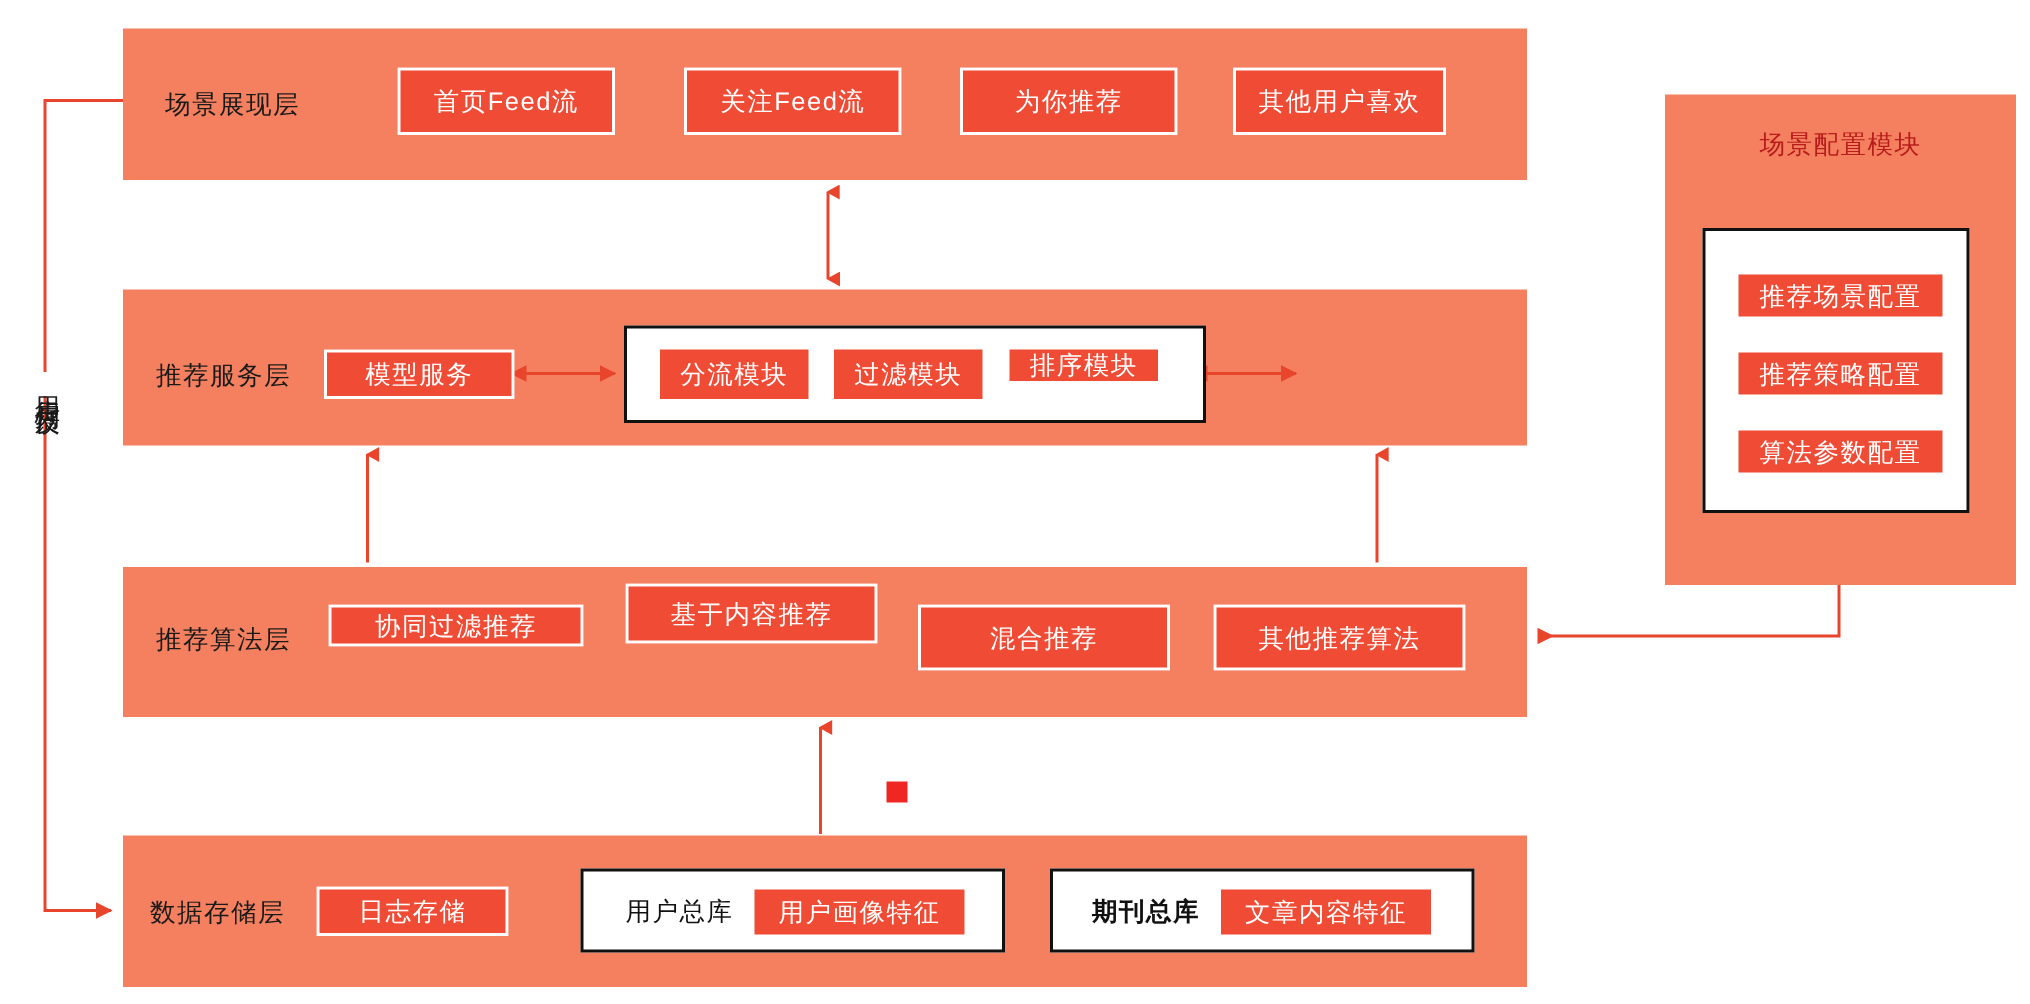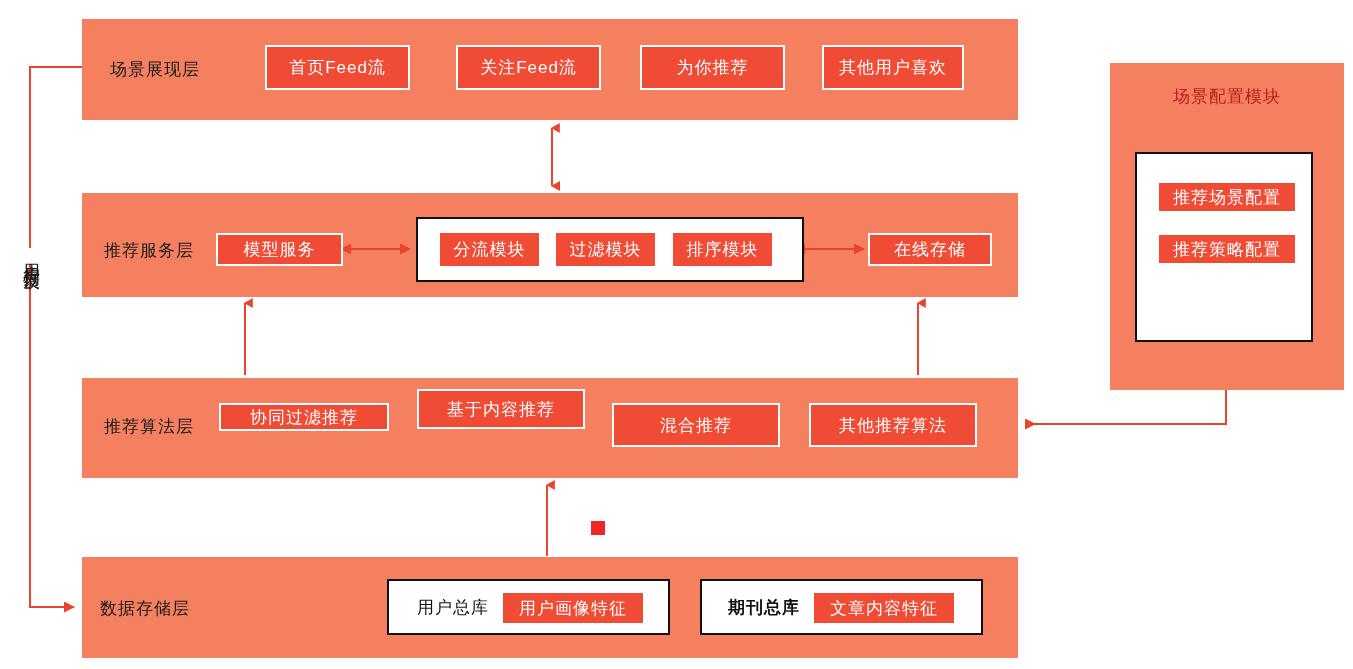--- a/index.html
+++ b/index.html
@@ -122,42 +122,43 @@
   <div class="node" style="left:456px;top:45px;width:145px;height:45px;">关注Feed流</div>
   <div class="node" style="left:640px;top:45px;width:145px;height:45px;">为你推荐</div>
   <div class="node" style="left:822px;top:45px;width:142px;height:45px;">其他用户喜欢</div>
 
   <div class="layer-label" style="left:104px;top:239px;">推荐服务层</div>
   <div class="node" style="left:216px;top:233px;width:127px;height:33px;">模型服务</div>
 
   <div class="groupbox" style="left:416px;top:217px;width:388px;height:65px;"></div>
   <div class="chip" style="left:440px;top:233px;width:99px;height:33px;">分流模块</div>
   <div class="chip" style="left:556px;top:233px;width:99px;height:33px;">过滤模块</div>
-  <div class="chip" style="left:673px;top:233px;width:99px;height:33px;">排序模块</div>
+  <div class="chip" style="left:673px;top:233px;width:99px;height:21px;">排序模块</div>
 
-  <div class="node" style="left:868px;top:233px;width:124px;height:33px;">在线存储</div>
 
   <div class="layer-label" style="left:104px;top:415px;">推荐算法层</div>
   <div class="node" style="left:219px;top:403px;width:170px;height:28px;">协同过滤推荐</div>
   <div class="node" style="left:417px;top:389px;width:168px;height:40px;">基于内容推荐</div>
   <div class="node" style="left:612px;top:403px;width:168px;height:44px;">混合推荐</div>
   <div class="node" style="left:809px;top:403px;width:168px;height:44px;">其他推荐算法</div>
 
   <div class="marker" style="left:591px;top:521px;width:14px;height:14px;"></div>
 
   <div class="layer-label" style="left:100px;top:597px;">数据存储层</div>
+  <div class="node" style="left:211px;top:591px;width:128px;height:33px;">日志存储</div>
 
   <div class="groupbox" style="left:387px;top:579px;width:283px;height:56px;"></div>
   <div class="group-label" style="left:403px;top:594px;width:100px;height:26px;">用户总库</div>
   <div class="chip" style="left:503px;top:593px;width:140px;height:30px;">用户画像特征</div>
 
   <div class="groupbox" style="left:700px;top:579px;width:283px;height:56px;"></div>
   <div class="group-label" style="left:714px;top:594px;width:100px;height:26px;font-weight:bold;">期刊总库</div>
   <div class="chip" style="left:814px;top:593px;width:140px;height:30px;">文章内容特征</div>
 
   <div class="panel" style="left:1110px;top:63px;width:234px;height:327px;"></div>
   <div class="panel-title" style="left:1110px;top:85px;width:234px;">场景配置模块</div>
 
   <div class="groupbox" style="left:1135px;top:152px;width:178px;height:190px;"></div>
   <div class="chip" style="left:1159px;top:183px;width:136px;height:28px;">推荐场景配置</div>
   <div class="chip" style="left:1159px;top:235px;width:136px;height:28px;">推荐策略配置</div>
+  <div class="chip" style="left:1159px;top:287px;width:136px;height:28px;">算法参数配置</div>
 
 </div>
 
 </body></html>

